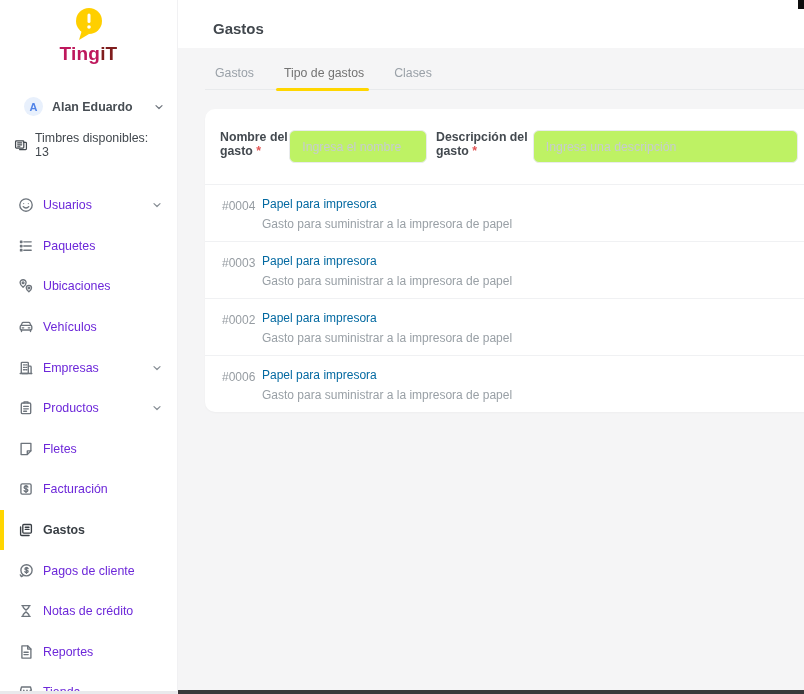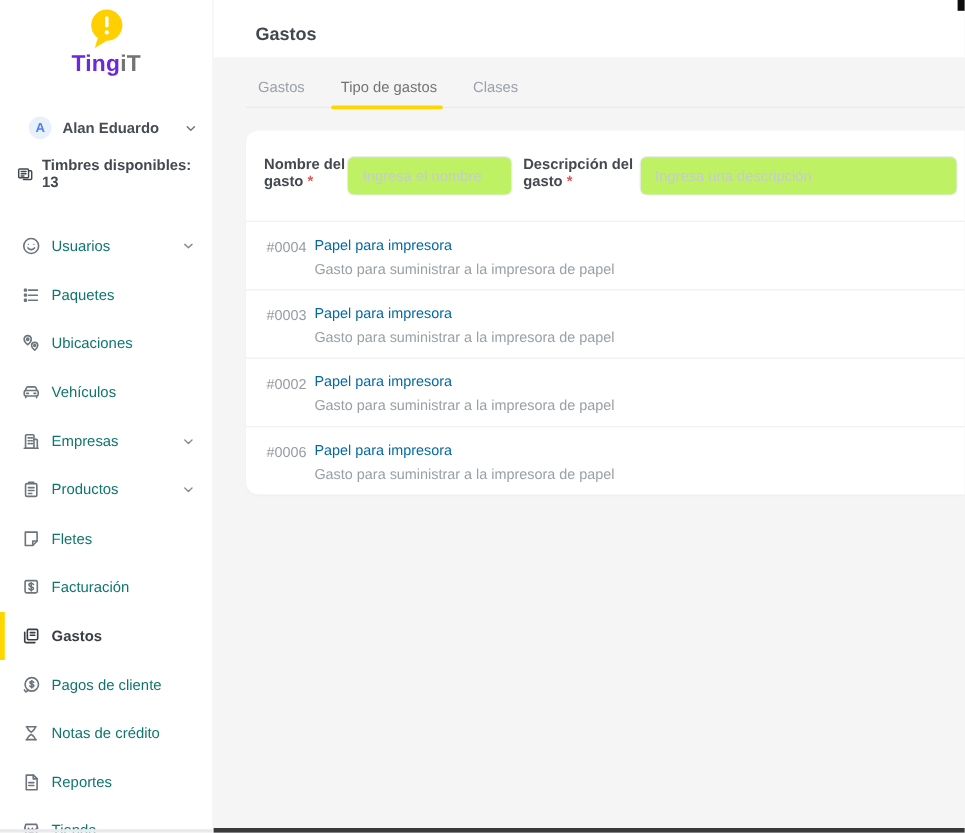--- a/index.html
+++ b/index.html
@@ -12,35 +12,35 @@
   
   .sidebar{
     position:absolute;left:0;top:0;width:178px;height:694px;
     background:#ffffff;border-right:1px solid #f1f1f3;box-sizing:border-box;
     overflow:hidden;
   }
   .sidebar::after{content:"";position:absolute;left:0;bottom:0;width:100%;height:3px;background:#e9e9ec;}
   .logo{padding-top:7px;text-align:center;cursor:pointer;}
   .logo-bubble{display:block;margin:0 auto;}
   .logo-text{font-size:19px;font-weight:bold;letter-spacing:.2px;line-height:20px;margin-top:1px;}
-  .logo-text .dark{color:#6d28d9;}
-  .logo-text .accent{color:#737373;}
+  .logo-text .dark{color:#be185d;}
+  .logo-text .accent{color:#7f1d1d;}
   .user-row{display:flex;align-items:center;margin:33px 12px 0 24px;cursor:pointer;}
   .avatar{
     width:19px;height:19px;border-radius:50%;background:#e8f0fc;color:#4f82e8;
     font-size:11px;font-weight:bold;display:flex;align-items:center;justify-content:center;flex:0 0 19px;
   }
   .user-name{margin-left:9px;font-size:12.4px;font-weight:bold;color:#474d53;}
   .user-chevron{margin-left:auto;color:#6d747c;display:flex;}
-  .stamps-row{display:flex;align-items:center;gap:7px;margin:15px 12px 12px 14px;color:#42484e;font-size:12.4px;font-weight:bold;}
+  .stamps-row{display:flex;align-items:center;gap:7px;margin:15px 12px 12px 14px;color:#42484e;font-size:12.4px;font-weight:normal;}
   .stamps-row .ic{display:flex;color:#42484e;}
   .nav{margin-top:26px;}
   .nav-item{
     height:40.6px;display:flex;align-items:center;
-    padding:0 14px 0 18px;color:#0f766e;font-size:12.4px;cursor:pointer;
+    padding:0 14px 0 18px;color:#6d28d9;font-size:12.4px;cursor:pointer;
     border-left:4px solid transparent;padding-left:14px;box-sizing:border-box;
   }
   .nav-item .nav-icon{display:flex;color:#6d747c;flex:0 0 16px;}
   .nav-item .nav-label{margin-left:9px;}
   .nav-item .nav-chevron{margin-left:auto;color:#868d94;display:flex;}
   .nav-item.active{color:#383e44;font-weight:bold;border-left-color:#ffd600;}
   .nav-item.active .nav-icon{color:#383e44;}
   
   .main{position:absolute;left:178px;top:0;right:0;bottom:0;}
   .topbar{height:40px;background:#ffffff;display:flex;align-items:center;padding:8px 0 0 35px;box-sizing:content-box;}

